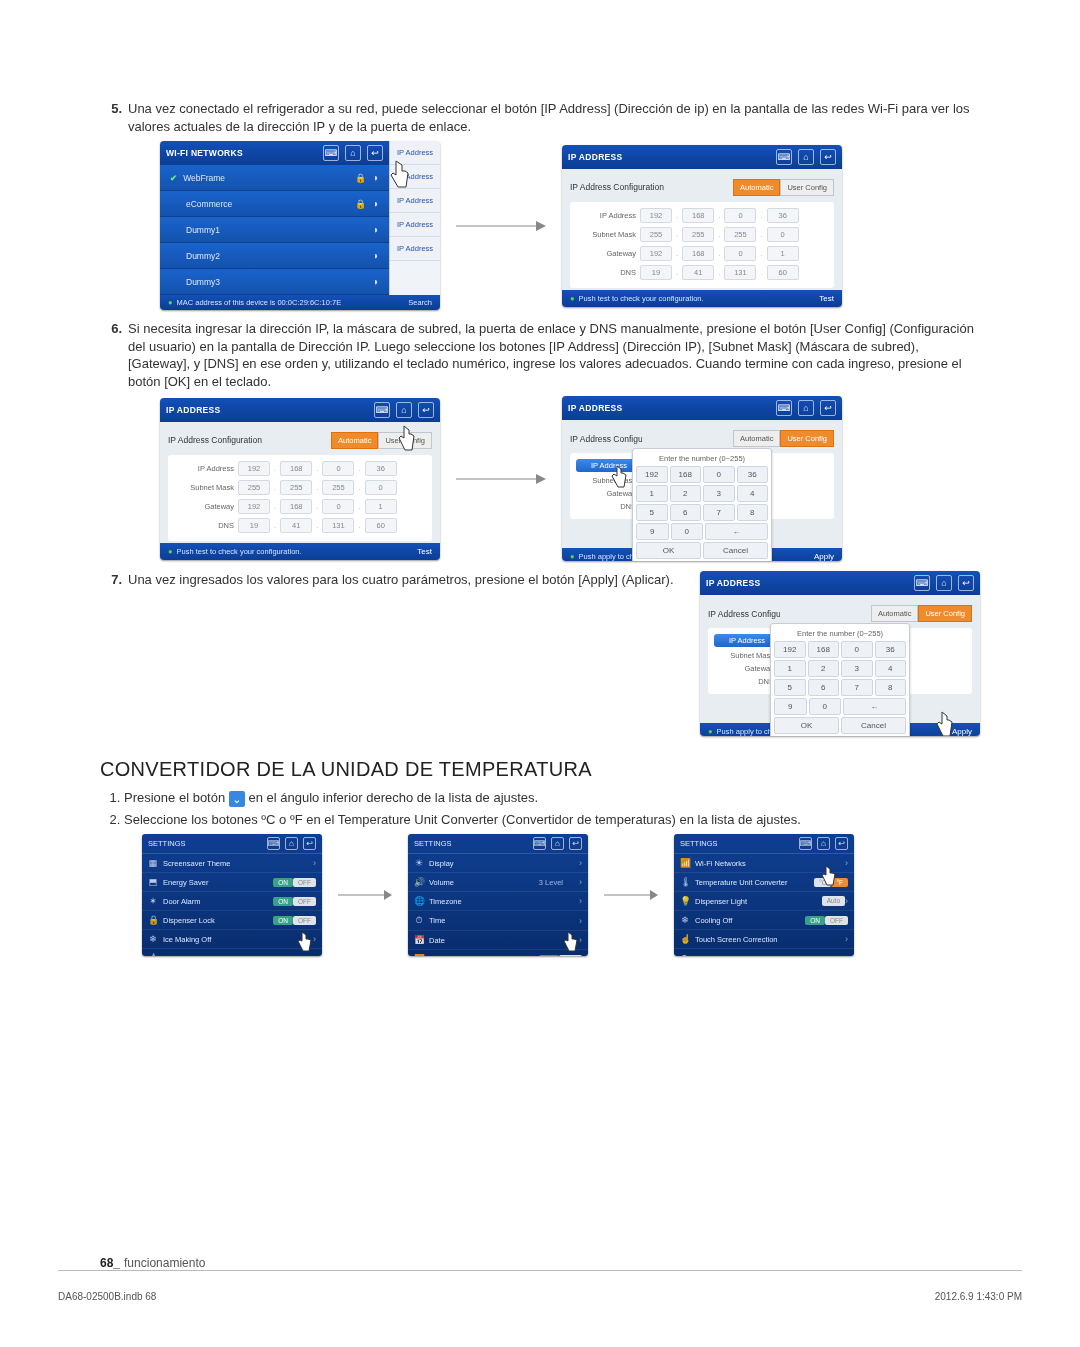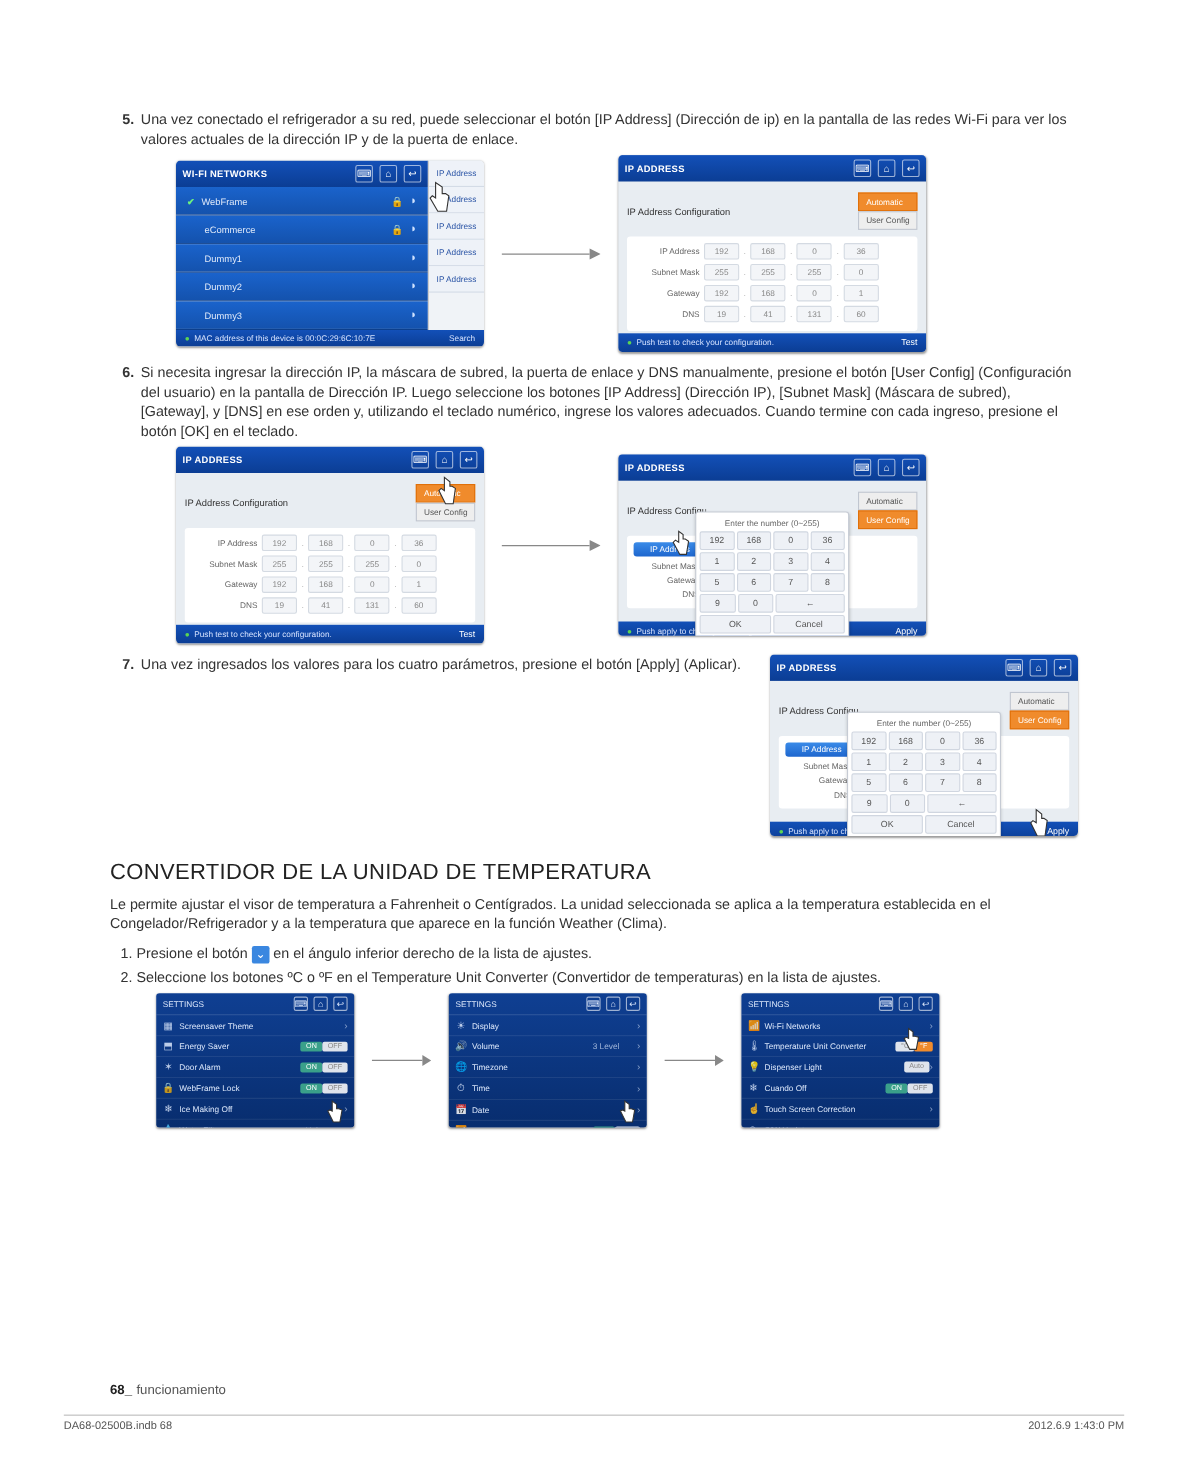--- a/index.html
+++ b/index.html
@@ -96,21 +96,21 @@
     font-size:7.5px;color:#2a54a5;text-align:center;padding:7px 2px;border-bottom:1px solid #d3dbe6;
     background:#eef2f8;
   }
   .ip-wrap{display:flex;}
   .ip-left{flex:1;}
 
   .ip-body { padding:6px 8px 2px; }
   .ip-label {
     font-size:8.5px;color:#333;padding:4px 0 6px;display:flex;justify-content:space-between;align-items:center;
   }
-  .tabpair{display:flex;font-size:7.5px;flex-direction:column;}
+  .tabpair{display:flex;font-size:7.5px;}
   .tabbtn{padding:3px 6px;border:1px solid #c0c6d0;background:#eee;color:#555;}
   .tabbtn.active{background:#f08b2c;color:#fff;border-color:#e0700a;}
   .fields{background:#fff;border-radius:3px;padding:6px 6px 4px;}
   .frow{display:flex;align-items:center;gap:4px;margin-bottom:4px;}
   .frow .flab{width:60px;text-align:right;font-size:7.5px;color:#666;}
   .frow .cell{
     width:30px;height:13px;background:#f3f5f8;border:1px solid #d4dae2;border-radius:2px;
     font-size:7.5px;text-align:center;color:#888;line-height:13px;
   }
   .frow .dot{font-size:8px;color:#bbb;}
@@ -174,21 +174,21 @@
   .sitem .glyph{width:10px;text-align:center;opacity:.85;font-size:9px;}
   .pill-pair{display:flex;font-size:6.5px;}
   .pill{padding:1px 5px;border-radius:2px;}
   .pill.on{background:#f08b2c;color:#fff;}
   .pill.off{background:#dfe4ec;color:#888;}
   .pill.on-teal{background:#3aa08a;color:#fff;}
   .chev{opacity:.6;font-size:9px;}
 
   .footer-bar{
     position:absolute;bottom:38px;left:58px;right:58px;border-top:1px solid #bbb;
-    padding-top:4px;font-size:10px;color:#555;display:flex;justify-content:space-between;text-align:center;
+    padding-top:20px;font-size:10px;color:#555;display:flex;justify-content:space-between;text-align:center;
   }
   .pg-label{
     position:absolute;bottom:70px;left:100px;font-size:12px;color:#555;text-align:right;
   }
   .pg-label b{color:#222;margin-right:4px;}
 </style>
 </head>
 <body>
 
 <div class="page">
@@ -588,21 +588,20 @@
       </div>
       <div class="hand" style="bottom:-4px;right:20px;">
         <svg width="26" height="30">
             <path d="M8 2 L8 14 L5 12 L3 14 L9 26 L16 26 L18 12 L15 10 L13 10 L13 6 Z" fill="#fff" stroke="#333" stroke-width="1"></path>
           </svg>
       </div>
     </div>
   </div>
 
   <h2 class="section">CONVERTIDOR DE LA UNIDAD DE TEMPERATURA</h2>
-  <p class="lead">Le permite ajustar el visor de temperatura a Fahrenheit o Centígrados. La unidad seleccionada se aplica a la temperatura establecida en el Congelador/Refrigerador y a la temperatura que aparece en la función Weather (Clima).</p>
   <ol class="sub">
     <li>
       <span>Presione el botón </span><span class="inline-chev">⌄</span><span> en el ángulo inferior derecho de la lista de ajustes.</span>
     </li>
     <li>Seleccione los botones ºC o ºF en el Temperature Unit Converter (Convertidor de temperaturas) en la lista de ajustes.</li>
   </ol>
 
   <div class="settings-row">
 
     <div class="settings-screen">
@@ -640,21 +639,21 @@
               <span>Door Alarm</span>
             </span>
             <span class="pill-pair">
               <span class="pill on-teal">ON</span>
               <span class="pill off">OFF</span>
             </span>
           </div>
           <div class="sitem">
             <span class="sic">
               <span class="glyph">🔒</span>
-              <span>WebFrame Lock</span>
+              <span>Dispenser Lock</span>
             </span>
             <span class="pill-pair">
               <span class="pill on-teal">ON</span>
               <span class="pill off">OFF</span>
             </span>
           </div>
           <div class="sitem">
             <span class="sic">
               <span class="glyph">❄</span>
               <span>Ice Making Off</span>
@@ -804,21 +803,21 @@
               <span>Dispenser Light</span>
             </span>
             <span class="pill-pair">
               <span class="pill off">Auto</span>
               <span class="chev">›</span>
             </span>
           </div>
           <div class="sitem">
             <span class="sic">
               <span class="glyph">❄</span>
-              <span>Cuando Off</span>
+              <span>Cooling Off</span>
             </span>
             <span class="pill-pair">
               <span class="pill on-teal">ON</span>
               <span class="pill off">OFF</span>
             </span>
           </div>
           <div class="sitem">
             <span class="sic">
               <span class="glyph">☝</span>
               <span>Touch Screen Correction</span>

